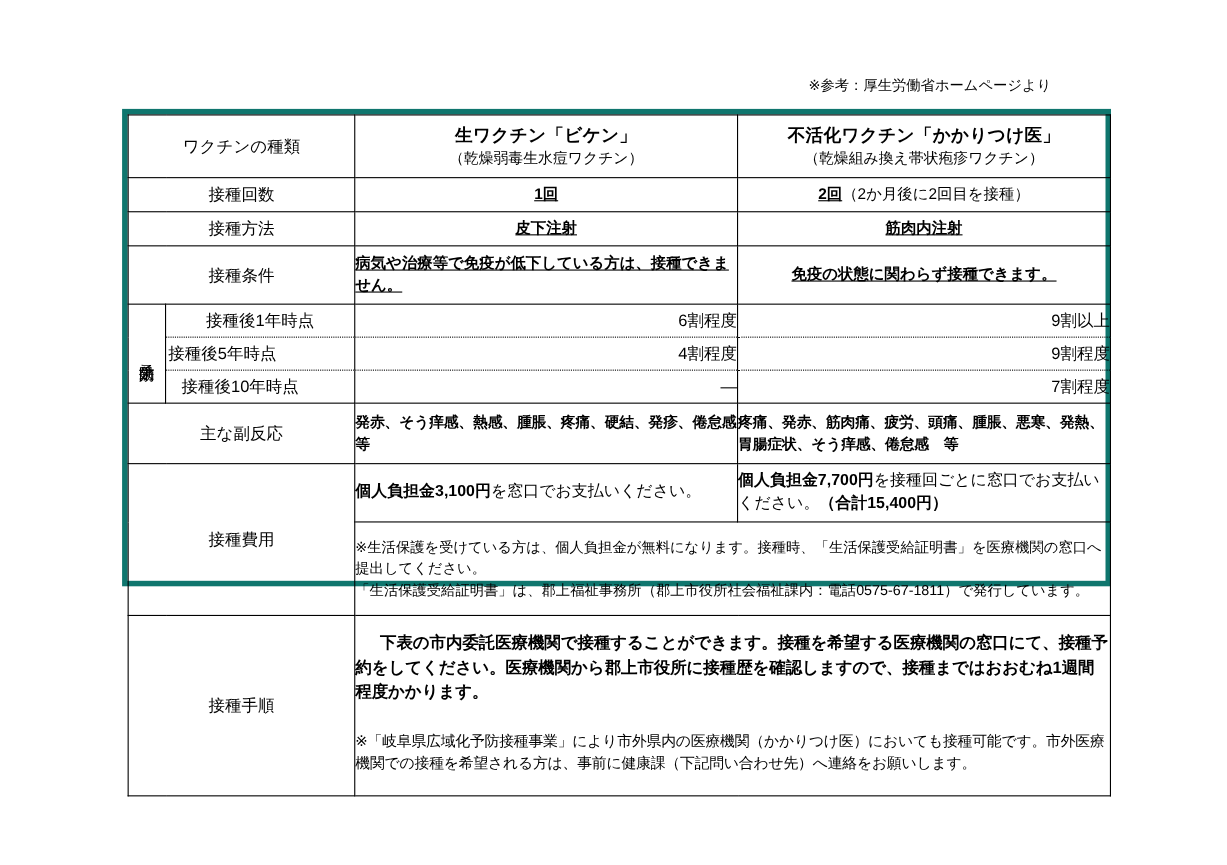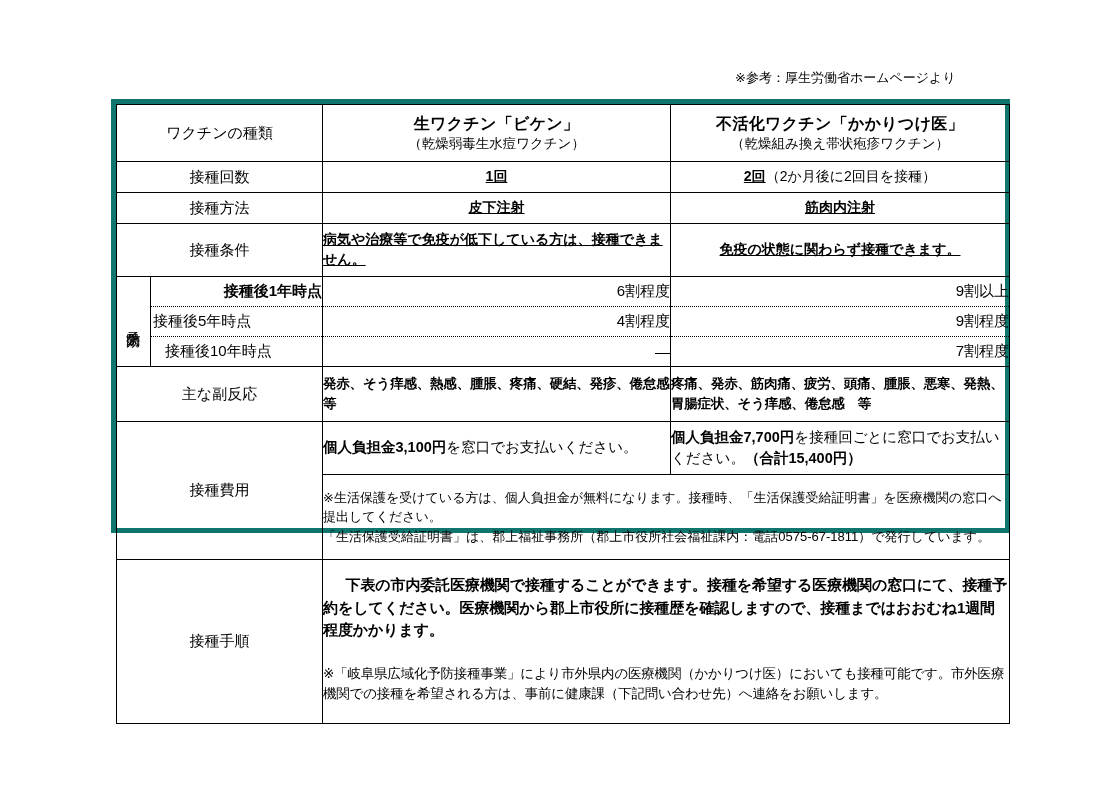--- a/index.html
+++ b/index.html
@@ -218,21 +218,21 @@
     </td>
     <td class="ctr cellpad">
       <div class="bigbold" style="line-height:1.4;">免疫の状態に関わらず接種できます。</div>
     </td>
   </tr>
 
   <tr>
     <td rowspan="3" class="vert-cell">
       <span class="vert-label">予防効果</span>
     </td>
-    <td class="rowlabel dot-b lft" style="height:29px;text-align:right;font-weight:bold;">接種後1年時点</td>
+    <td class="rowlabel dot-b lft" style="height:29px;text-align:center;">接種後1年時点</td>
     <td class="eff-val dot-b">6割程度</td>
     <td class="eff-val dot-b">9割以上</td>
   </tr>
 
   <tr>
     <td class="rowlabel dot-b dot-t lft" style="height:29px;padding-left:2px;text-align:left;">接種後5年時点</td>
     <td class="eff-val dot-b dot-t">4割程度</td>
     <td class="eff-val dot-b dot-t">9割程度</td>
   </tr>
 

